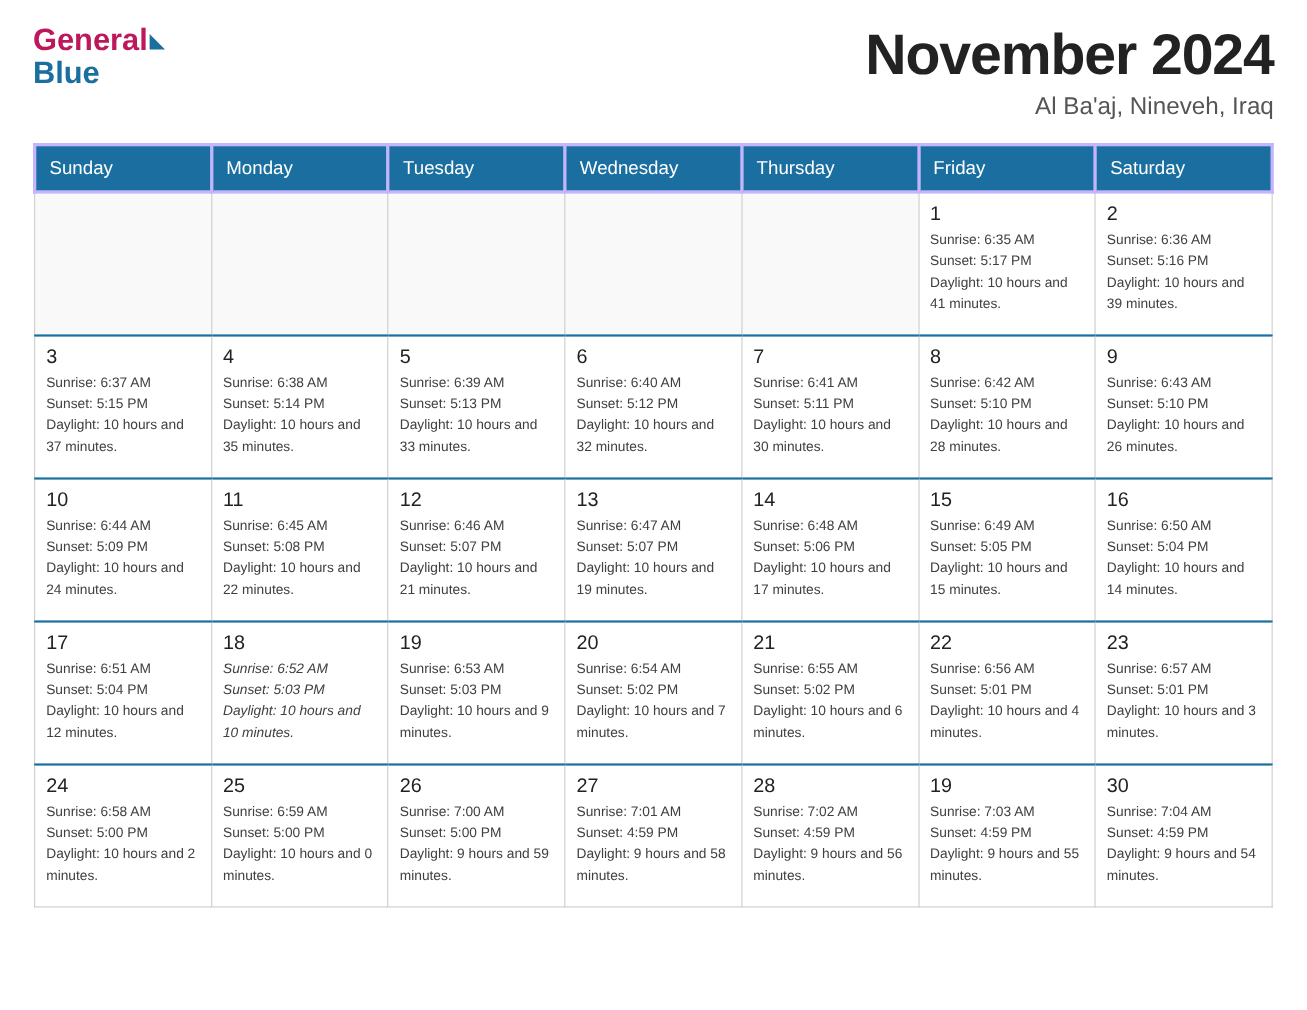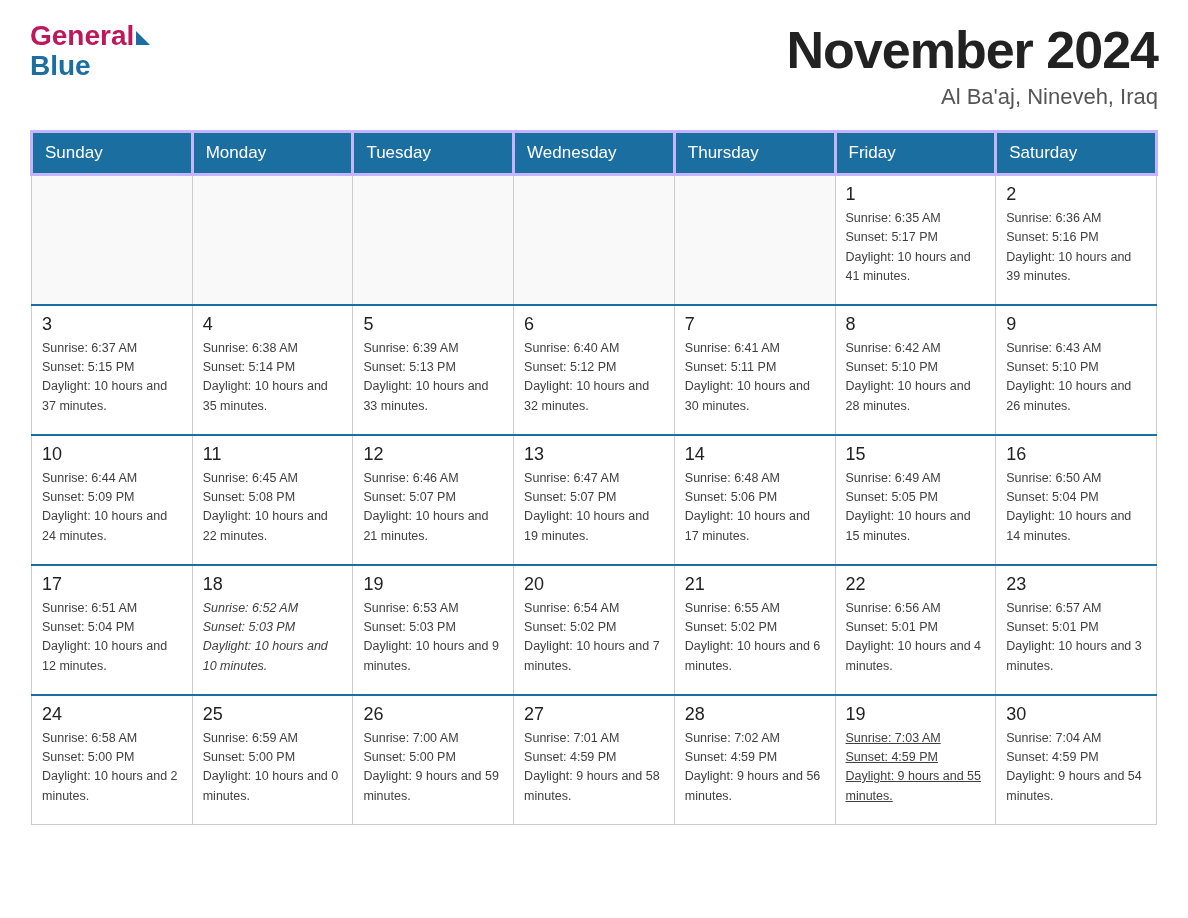--- a/index.html
+++ b/index.html
@@ -309,21 +309,21 @@
 Daylight: 9 hours and 58 minutes.</div>
         </td>
         <td>
           <span class="day-number">28</span>
           <div class="day-info" style="white-space: pre-line;">Sunrise: 7:02 AM
 Sunset: 4:59 PM
 Daylight: 9 hours and 56 minutes.</div>
         </td>
         <td>
           <span class="day-number">19</span>
-          <div class="day-info" style="white-space: pre-line; text-decoration: underline;">Sunrise: 7:03 AM
+          <div class="day-info" style="white-space: pre-line;">Sunrise: 7:03 AM
 Sunset: 4:59 PM
 Daylight: 9 hours and 55 minutes.</div>
         </td>
         <td>
           <span class="day-number">30</span>
           <div class="day-info" style="white-space: pre-line;">Sunrise: 7:04 AM
 Sunset: 4:59 PM
 Daylight: 9 hours and 54 minutes.</div>
         </td>
       </tr>

